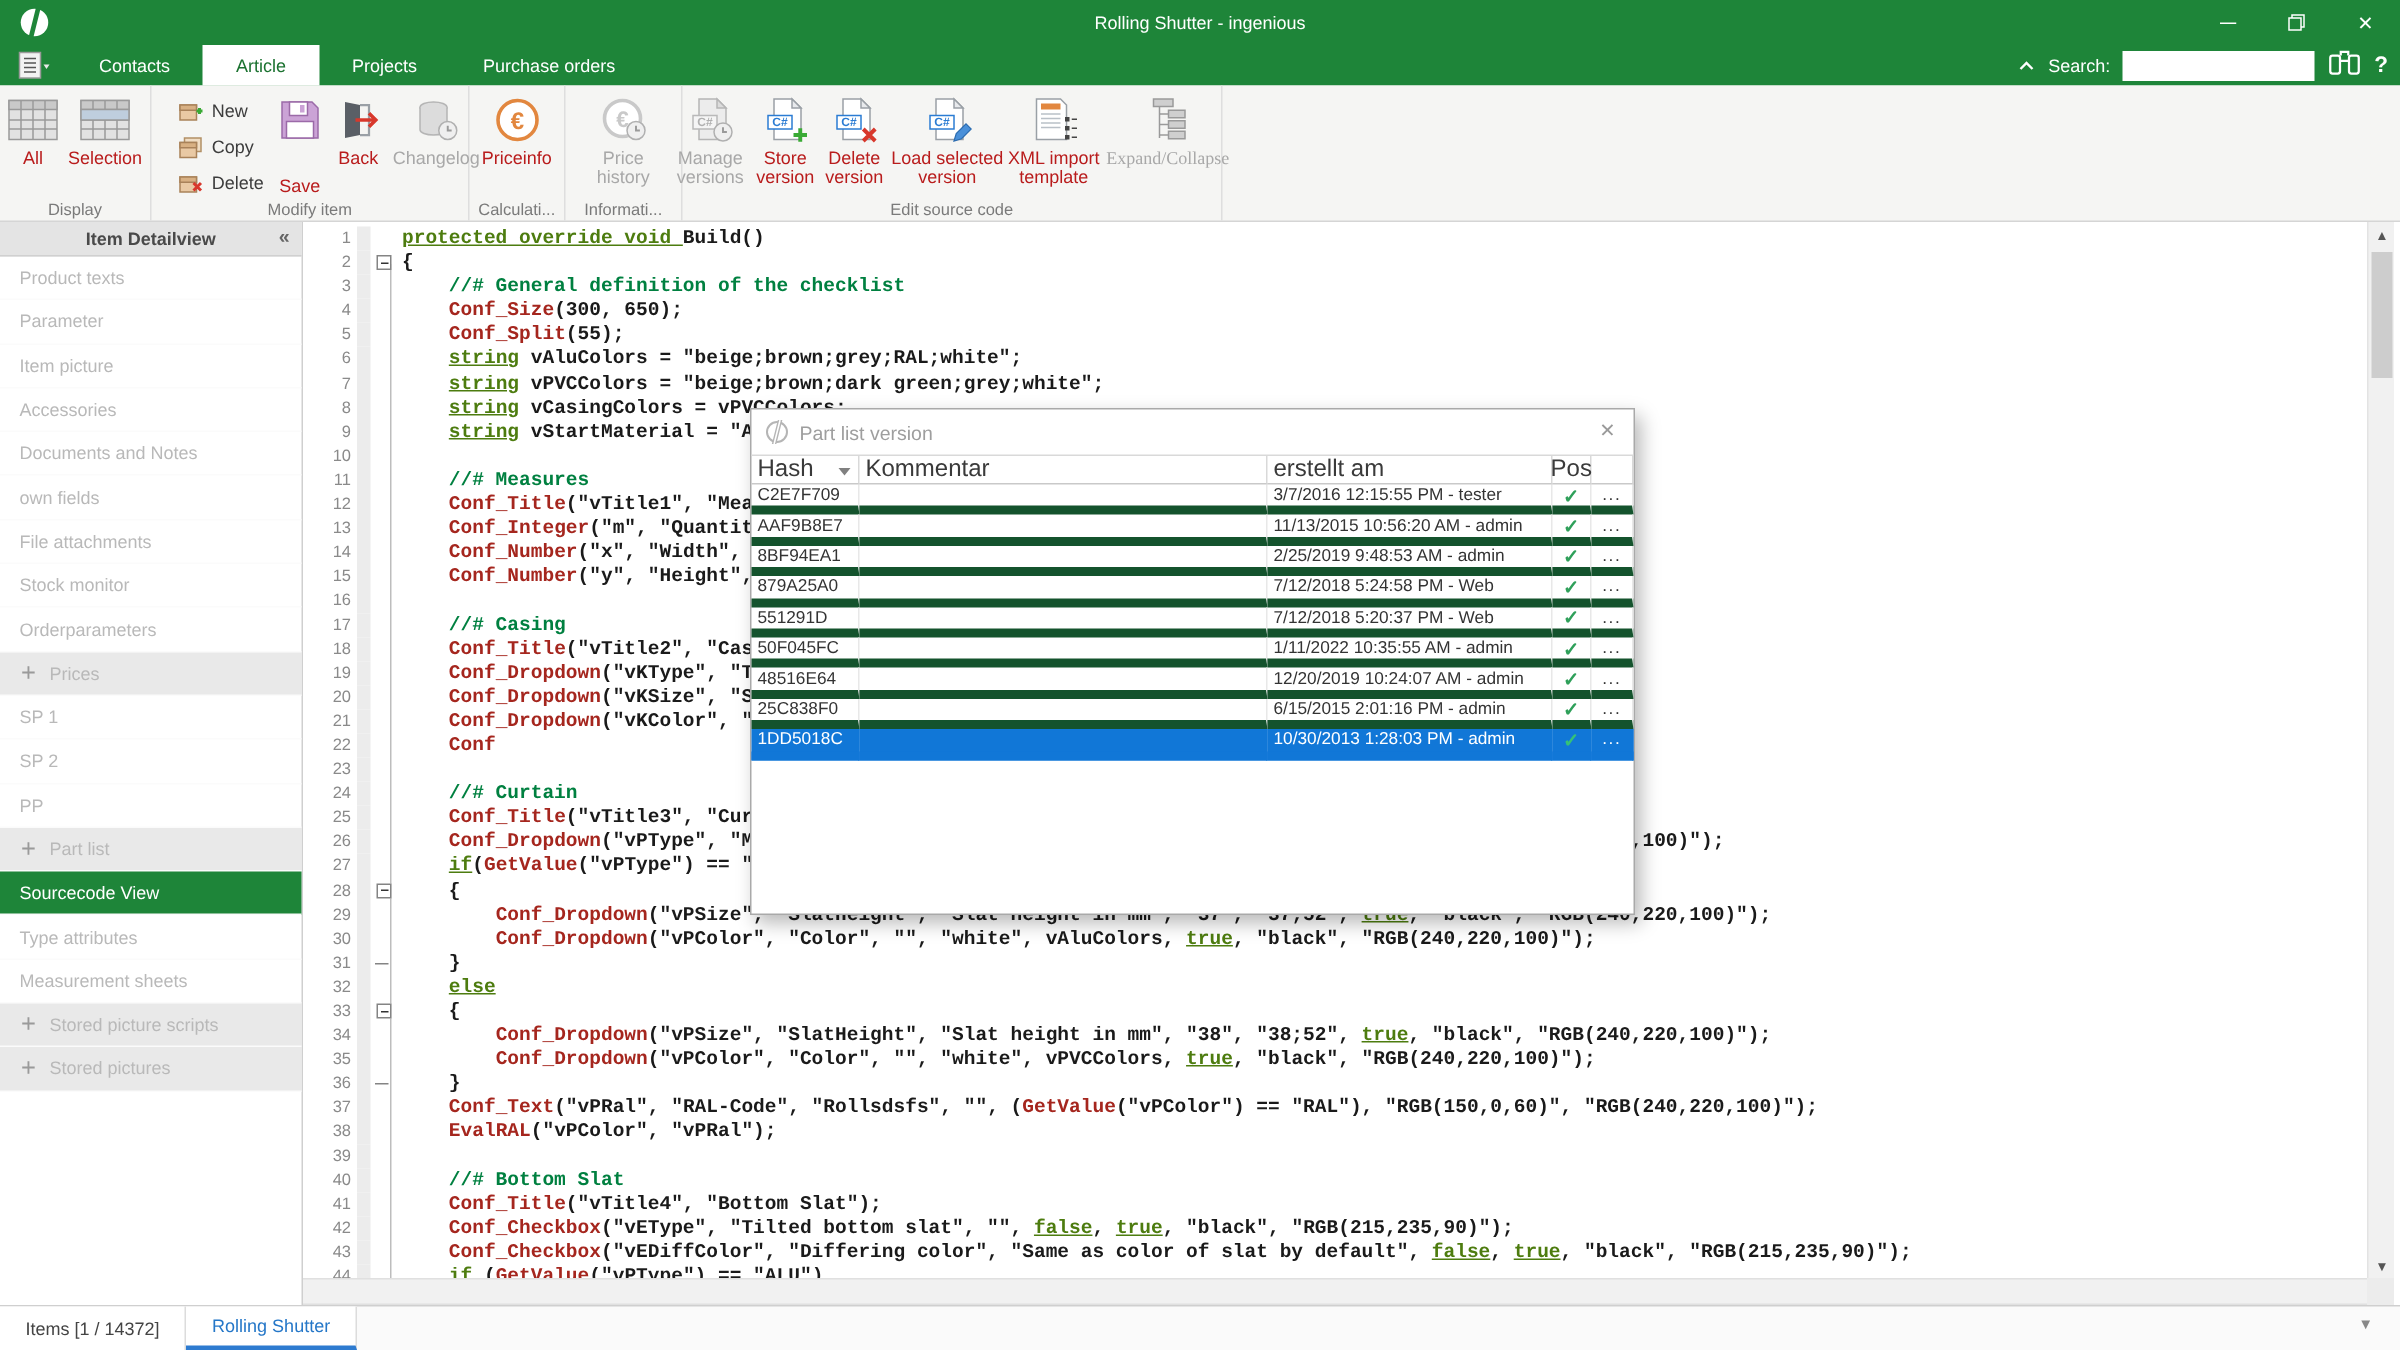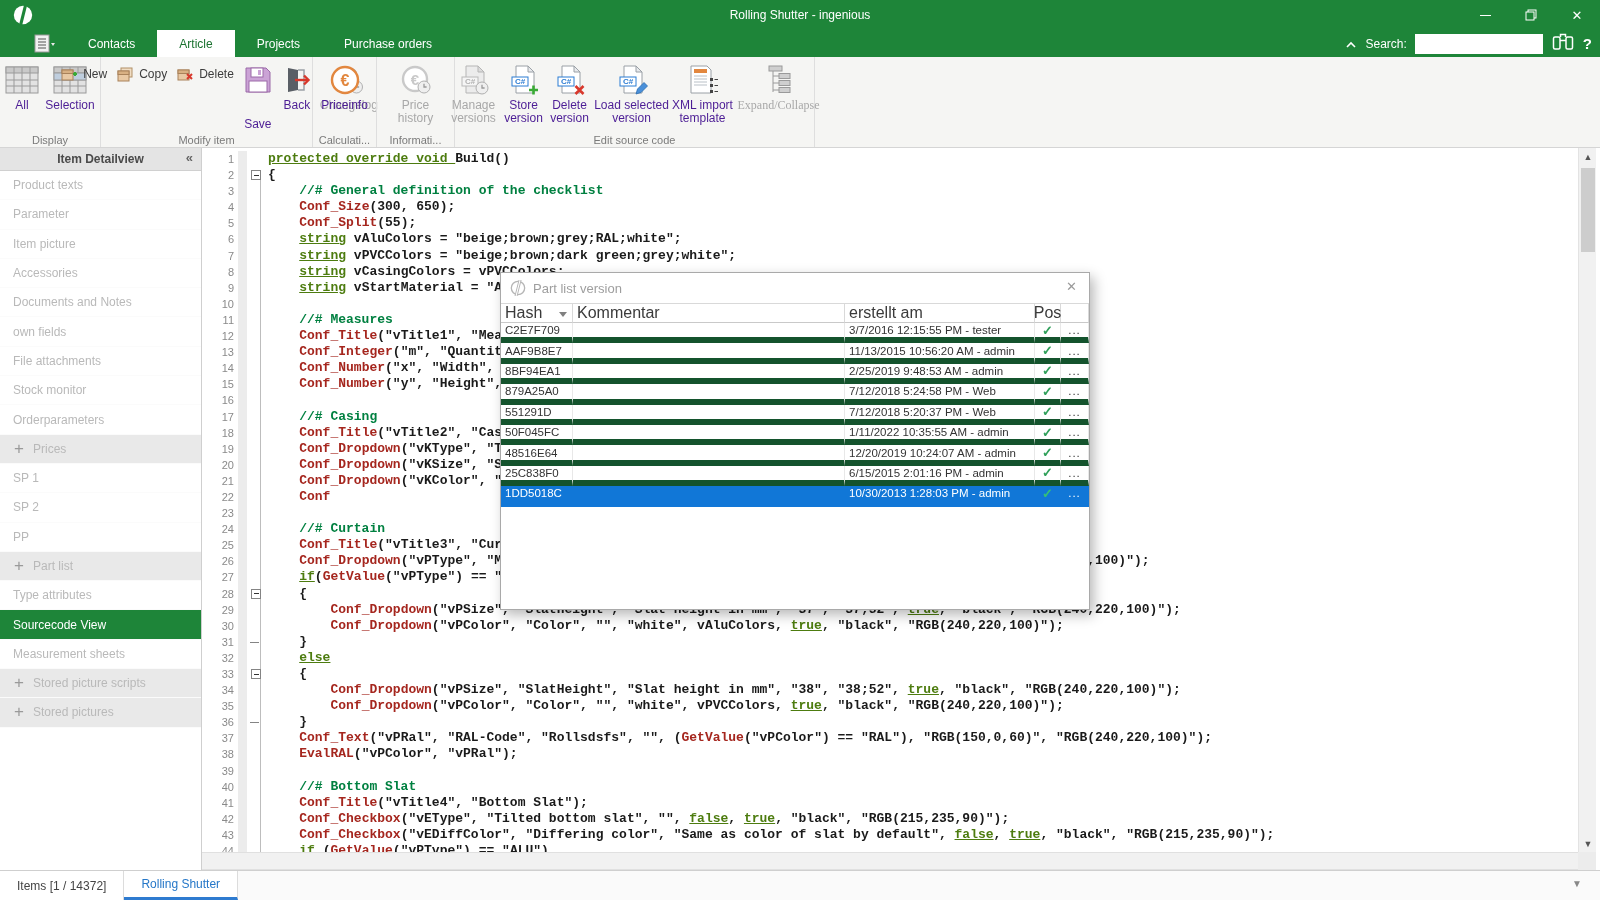--- a/index.html
+++ b/index.html
@@ -8,40 +8,40 @@
   #app { position:relative; width:1600px; height:900px; background:#fff; }
 
   
   #titlebar { position:absolute; left:0; top:0; width:1600px; height:30px; background:#1E8539; display:flex; align-items:center; }
   #logo { position:absolute; left:12px; top:4px; width:22px; height:22px; }
   #wintitle { width:100%; text-align:center; color:#fff; font-size:12px; }
   #wincontrols { position:absolute; right:0; top:0; height:30px; display:flex; }
   .winbtn { width:46px; height:30px; display:flex; align-items:center; justify-content:center; color:#fff; font-size:13px; }
 
   
-  #tabrow { position:absolute; left:0; top:30px; width:1600px; height:27px; background:#1E8539; display:flex; align-items:stretch;padding-left:22px; }
+  #tabrow { position:absolute; left:0; top:30px; width:1600px; height:27px; background:#1E8539; display:flex; align-items:stretch; }
   #menubtn { margin:2px 6px 2px 8px; width:30px; display:flex; align-items:center; justify-content:center; }
   .mtab { padding:0 22px; display:flex; align-items:center; color:#fff; font-size:12px; }
   .mtab.on { background:#fff; color:#1b7230; }
   #tabrow-right { position:absolute; right:8px; top:0; height:27px; display:flex; align-items:center; gap:8px; }
   #collapse-chev { color:#fff; }
   #search-label { color:#fff; font-size:12px; }
   #search-input { width:128px; height:20px; border:none; outline:none; font-size:12px; padding:0 4px; background:#fff; }
   #help-q { color:#fff; font-size:15px; font-weight:bold; }
 
   
   #ribbon { position:absolute; left:0; top:57px; width:1600px; height:91px; background:#f5f5f3; border-bottom:1px solid #d5d5d5; display:flex; }
   .rgroup { position:relative; height:100%; border-right:1px solid #dedede; padding:2px 3px 15px 3px; display:flex; justify-content:center; }
   .rcap { position:absolute; left:0; right:0; bottom:1px; text-align:center; font-size:11px; color:#7a7a7a; white-space:nowrap; }
   .rbtns { display:flex; align-items:flex-start; }
   .bb { display:flex; flex-direction:column; align-items:center; padding-top:2px; }
   .bicon { height:38px; display:flex; align-items:center; justify-content:center; }
-  .blabel { font-size:12px; line-height:13px; color:#4c1d95; text-align:center; }
+  .blabel { font-size:12px; line-height:13px; color:#b91c1c; text-align:center; }
   .bb.dis .blabel { color:#a8a8a8; }
-  .sbcol { display:flex; flex-direction:row; padding-top:3px;padding-left:24px; }
+  .sbcol { display:flex; flex-direction:column; padding-top:3px;padding-left:24px; }
   .sb { height:24px; display:flex; align-items:center; font-size:12px; color:#3c3c3c; padding:0 5px; }
   .sb .sicon { width:18px; height:16px; margin-right:4px; display:flex; align-items:center; }
 
   
   #sidebar { position:absolute; left:0; top:148px; width:202px; height:722px; background:#fff; border-right:1px solid #cfcfcf; }
   #sidebar-header { height:23px; background:#e4e4e4; border-bottom:1px solid #d0d0d0; display:flex; align-items:center; justify-content:center; position:relative; font-size:12px; font-weight:bold; color:#4a4a4a; }
   #sidebar-collapse { position:absolute; right:8px; top:2px; color:#666; font-size:13px; }
   .sitem { height:29.3px; display:flex; align-items:center; padding-left:13px; font-size:12px; color:#b9b9b9; border-bottom:1px solid #fbfbfb; }
   .sitem.grp { background:#e9e9e9; padding-left:14px; }
   .sitem.grp .plus { font-size:17px; font-weight:300; color:#9a9a9a; width:19px; line-height:14px; }
@@ -425,25 +425,25 @@
         <div class="sitem">
           <span class="slabel">SP 2</span>
         </div>
         <div class="sitem">
           <span class="slabel">PP</span>
         </div>
         <div class="sitem grp">
           <span class="plus">+</span>
           <span class="slabel">Part list</span>
         </div>
-        <div class="sitem">
-          <span class="slabel">Type attributes</span>
-        </div>
         <div class="sitem sel">
           <span class="slabel">Sourcecode View</span>
+        </div>
+        <div class="sitem">
+          <span class="slabel">Type attributes</span>
         </div>
         <div class="sitem">
           <span class="slabel">Measurement sheets</span>
         </div>
         <div class="sitem grp">
           <span class="plus">+</span>
           <span class="slabel">Stored picture scripts</span>
         </div>
         <div class="sitem grp">
           <span class="plus">+</span>

